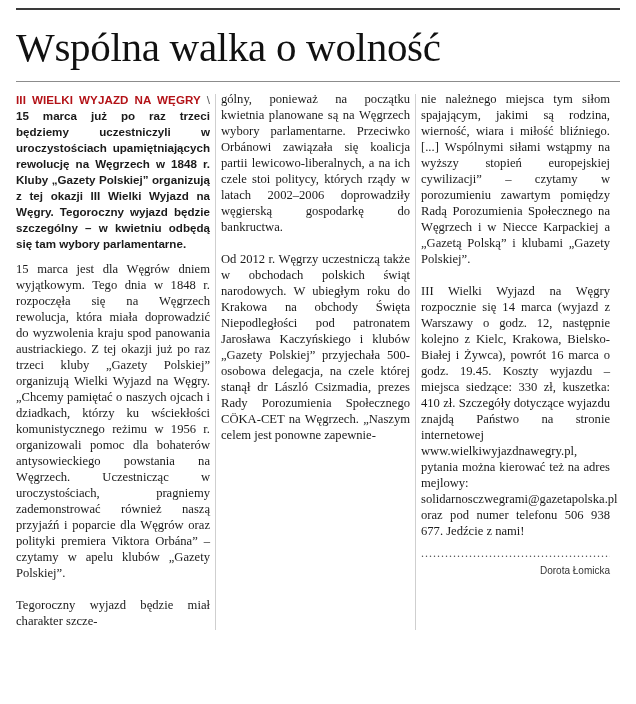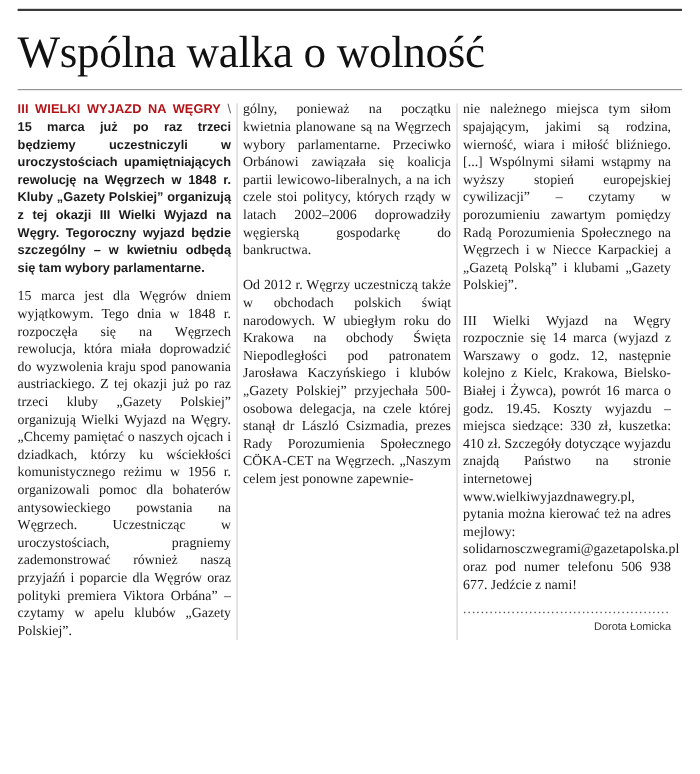--- a/index.html
+++ b/index.html
@@ -127,20 +127,21 @@
   <div class="columns">
 
     <div class="col">
       <p class="lead lead-col">
         <span class="kicker">III WIELKI WYJAZD NA WĘGRY</span>
         <span class="slash">\</span>
         <span>15 marca już po raz trzeci będziemy uczestniczyli w uroczystościach upamiętniających rewolucję na Węgrzech w 1848 r. Kluby „Gazety Polskiej” organizują z tej okazji III Wielki Wyjazd na Węgry. Tegoroczny wyjazd będzie szczególny – w kwietniu odbędą się tam wybory parlamentarne.</span>
       </p>
       <div class="body-text firstcol-body">
         <p>15 marca jest dla Węgrów dniem wyjątkowym. Tego dnia w 1848 r. rozpoczęła się na Węgrzech rewolucja, która miała doprowadzić do wyzwolenia kraju spod panowania austriackiego. Z tej okazji już po raz trzeci kluby „Gazety Polskiej” organizują Wielki Wyjazd na Węgry. „Chcemy pamiętać o naszych ojcach i dziadkach, którzy ku wściekłości komunistycznego reżimu w 1956 r. organizowali pomoc dla bohaterów antysowieckiego powstania na Węgrzech. Uczestnicząc w uroczystościach, pragniemy zademonstrować również naszą przyjaźń i poparcie dla Węgrów oraz polityki premiera Viktora Orbána” – czytamy w apelu klubów „Gazety Polskiej”.</p>
+        <p>Tegoroczny wyjazd będzie miał charakter szcze-</p>
       </div>
     </div>
 
     <div class="col-sep"></div>
 
     <div class="col narrow">
       <div class="body-text">
         <p>gólny, ponieważ na początku kwietnia planowane są na Węgrzech wybory parlamentarne. Przeciwko Orbánowi zawiązała się koalicja partii lewicowo-liberalnych, a na ich czele stoi politycy, których rządy w latach 2002–2006 doprowadziły węgierską gospodarkę do bankructwa.</p>
         <p>Od 2012 r. Węgrzy uczestniczą także w obchodach polskich świąt narodowych. W ubiegłym roku do Krakowa na obchody Święta Niepodległości pod patronatem Jarosława Kaczyńskiego i klubów „Gazety Polskiej” przyjechała 500-osobowa delegacja, na czele której stanął dr László Csizmadia, prezes Rady Porozumienia Społecznego CÖKA-CET na Węgrzech. „Naszym celem jest ponowne zapewnie-</p>
       </div>

